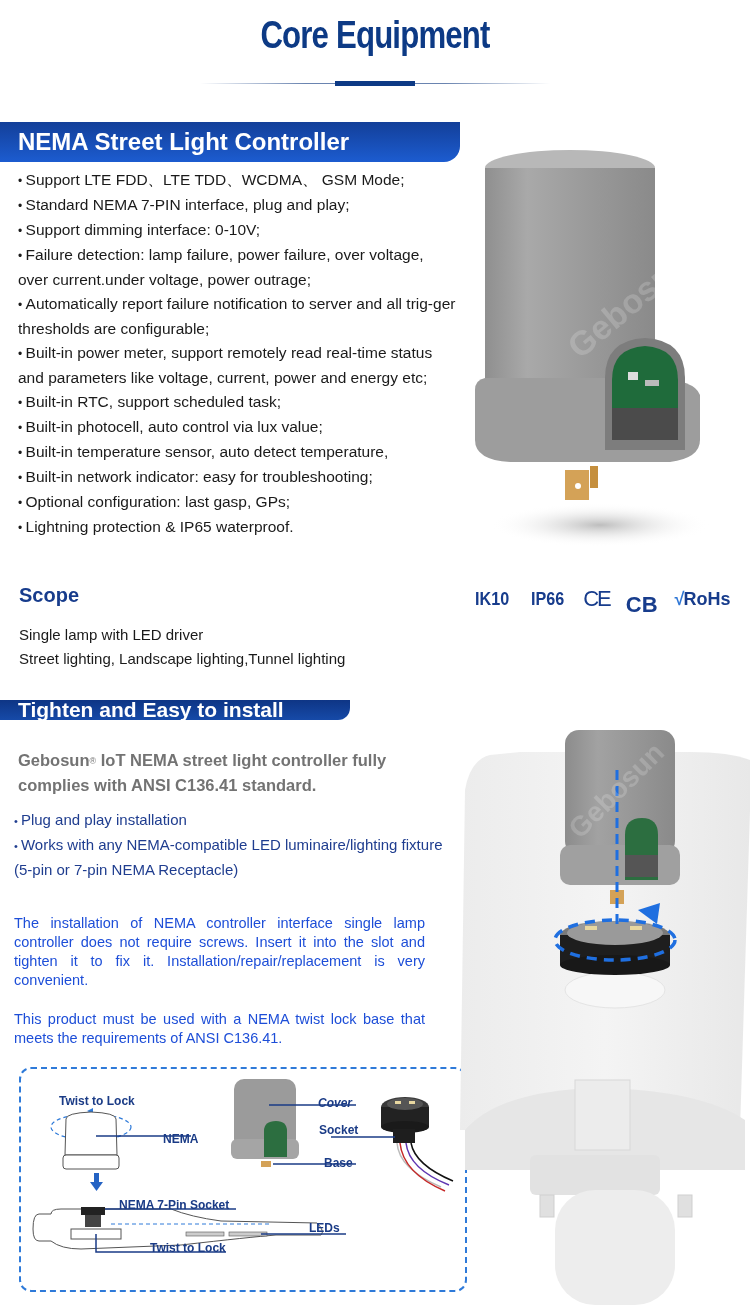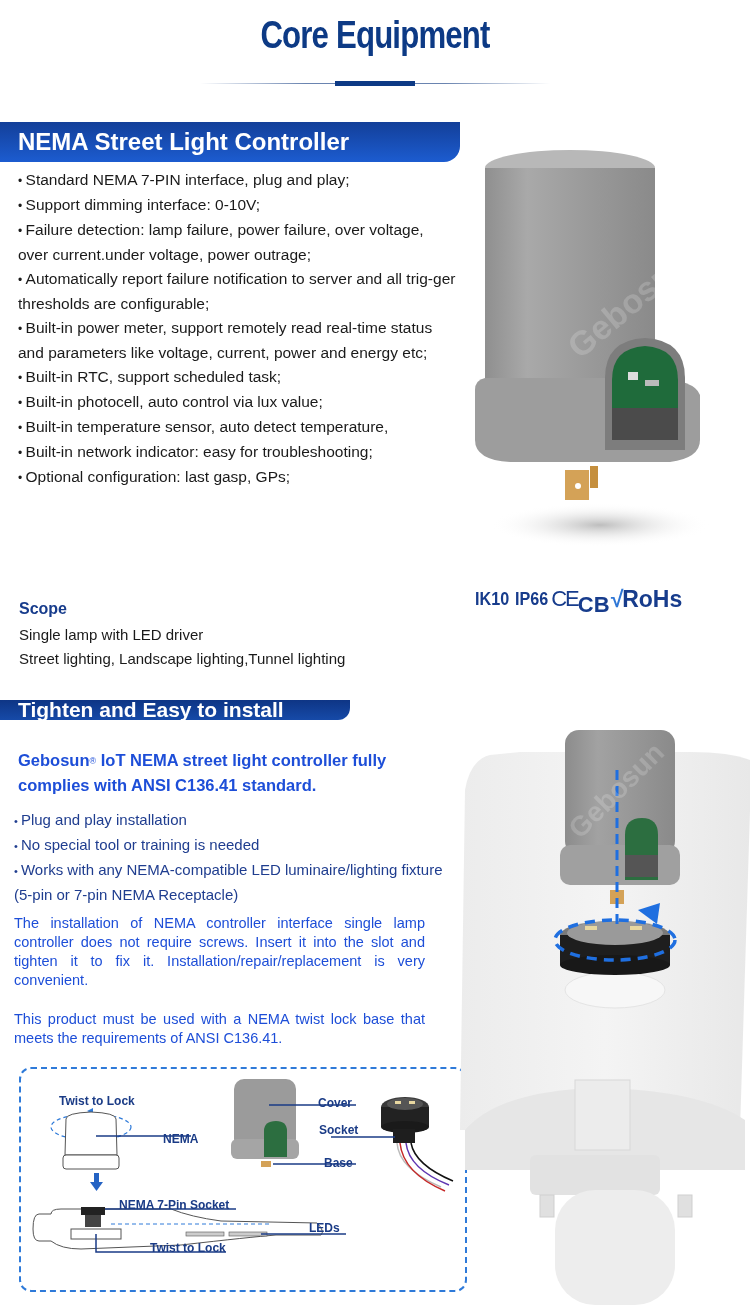--- a/index.html
+++ b/index.html
@@ -35,34 +35,34 @@
     border-radius: 0 0 12px 0;
   }
 
   
   .features { position: absolute; left: 18px; top: 168px; width: 440px; font-size: 15.5px; line-height: 24px; color: #1a1a1a; }
   .features li { list-style: none; }
   .features li::before { content: "• "; font-size: 12px; }
 
   
   .product-1 { position: absolute; left: 470px; top: 140px; width: 260px; height: 420px; }
-  .cert-row { position: absolute; left: 472px; top: 580px; display: flex; align-items: center; }
+  .cert-row { position: absolute; left: 472px; top: 580px; display: flex; gap: 16px; align-items: center; }
   .cert { color: #173c8c; font-weight: bold; font-size: 18px; }
   .cert.ik, .cert.ip { transform: scaleX(0.85); font-size: 19px; }
   .cert.ce { font-weight: normal; font-size: 22px; letter-spacing: -2px; }
   .cert.cb { font-weight: bold; font-size: 22px; margin-top: 12px; }
-  .cert.rohs { font-size: 23px; }
+  .cert.rohs { font-size: 18px; }
   .cert.rohs .check { color: #2f77d6; font-style: italic; }
 
   
-  .scope-title { position: absolute; left: 19px; top: 600px; font-size: 16px; font-weight: bold; color: #173c8c; }
+  .scope-title { position: absolute; left: 19px; top: 584px; font-size: 20px; font-weight: bold; color: #173c8c; }
   .scope-line { position: absolute; left: 19px; font-size: 15px; color: #1a1a1a; }
 
   
-  .intro { position: absolute; left: 18px; top: 748px; width: 420px; font-size: 16.5px; font-weight: bold; line-height: 24px; color: #1d4ed8; }
+  .intro { position: absolute; left: 18px; top: 748px; width: 420px; font-size: 16.5px; font-weight: bold; line-height: 24px; color: #737373; }
   .intro sup { font-size: 9px; font-weight: normal; vertical-align: 2px; }
   .install-list { position: absolute; left: 14px; top: 808px; width: 440px; font-size: 15px; line-height: 24px; color: #1f3d8f; }
   .install-list li { list-style: none; }
   .install-list li::before { content: "• "; font-size: 11px; }
   .para { position: absolute; left: 14px; width: 411px; font-size: 14.5px; line-height: 19px; color: #1d4ed8; text-align: justify; }
 
   
   .diagram { position: absolute; left: 19px; top: 1067px; width: 448px; height: 225px; border: 2px dashed #2e7ad9; border-radius: 12px; }
   .dlabel { position: absolute; font-size: 12px; font-weight: bold; color: #1a3b86; border-bottom: 2px solid #1a3b86; line-height: 14px; padding-bottom: 1px; }
   .dlabel.noline { border-bottom: none; }
@@ -73,30 +73,32 @@
 </head>
 <body>
 
 <div class="main-title">Core Equipment</div>
 <div class="title-rule"></div>
 <div class="title-rule-accent"></div>
 
 <div class="banner banner-1">NEMA Street Light Controller</div>
 
 <ul class="features">
+  <li>Support LTE FDD、LTE TDD、WCDMA、 GSM Mode;</li>
   <li>Standard NEMA 7-PIN interface, plug and play;</li>
   <li>Support dimming interface: 0-10V;</li>
   <li>Failure detection: lamp failure, power failure, over voltage, over current.under voltage, power outrage;</li>
   <li>Automatically report failure notification to server and all trig-ger thresholds are configurable;</li>
   <li>Built-in power meter, support remotely read real-time status and parameters like voltage, current, power and energy etc;</li>
   <li>Built-in RTC, support scheduled task;</li>
   <li>Built-in photocell, auto control via lux value;</li>
   <li>Built-in temperature sensor, auto detect temperature,</li>
   <li>Built-in network indicator: easy for troubleshooting;</li>
   <li>Optional configuration: last gasp, GPs;</li>
+  <li>Lightning protection &amp; IP65 waterproof.</li>
 </ul>
 
 <div class="product-1">
   <svg width="260" height="420" viewBox="0 0 260 420">
     <defs>
       <linearGradient id="body" x1="0" x2="1" y1="0" y2="0">
         <stop offset="0" stop-color="#8f8f8f"></stop>
         <stop offset="0.25" stop-color="#a9a9a9"></stop>
         <stop offset="0.6" stop-color="#9a9a9a"></stop>
         <stop offset="1" stop-color="#8a8a8a"></stop>
@@ -138,21 +140,20 @@
 <div class="scope-title">Scope</div>
 <div class="scope-line" style="top:626px;">Single lamp with LED driver</div>
 <div class="scope-line" style="top:650px;">Street lighting, Landscape lighting,Tunnel lighting</div>
 
 <div class="banner banner-2">Tighten and Easy to install</div>
 
 <div class="intro"><span>Gebosun</span><sup>®</sup><span> IoT NEMA street light controller fully complies with ANSI C136.41 standard.</span></div>
 
 <ul class="install-list">
   <li>Plug and play installation</li>
-  <li>No special tool or training is needed</li>
   <li>Works with any NEMA-compatible LED luminaire/lighting fixture (5-pin or 7-pin NEMA Receptacle)</li>
 </ul>
 
 <p class="para" style="top:914px;">The installation of NEMA controller interface single lamp controller does not require screws. Insert it into the slot and tighten it to fix it. Installation/repair/replacement is very convenient.</p>
 <p class="para" style="top:1010px;">This product must be used with a NEMA twist lock base that meets the requirements of ANSI C136.41.</p>
 
 <div class="diagram">
   <svg width="448" height="225" style="position:absolute;left:0;top:0;" viewBox="0 0 448 225">
 
     <ellipse cx="70" cy="58" rx="40" ry="13" fill="none" stroke="#2e7ad9" stroke-width="1.2" stroke-dasharray="4 3"></ellipse>
@@ -191,21 +192,21 @@
     <rect x="374" y="32" width="6" height="3" fill="#e8d7a0"></rect>
     <rect x="388" y="32" width="6" height="3" fill="#e8d7a0"></rect>
     <line x1="310" y1="68" x2="374" y2="68" stroke="#1a3b86" stroke-width="1.5"></line>
     <path d="M376 74 Q378 100 420 118" fill="none" stroke="#bbb" stroke-width="1.5"></path>
     <path d="M379 74 Q382 104 424 122" fill="none" stroke="#c62828" stroke-width="1.5"></path>
     <path d="M385 74 Q388 100 428 116" fill="none" stroke="#5e35b1" stroke-width="1.5"></path>
     <path d="M390 74 Q394 96 432 112" fill="none" stroke="#111" stroke-width="1.5"></path>
   </svg>
   <span class="dlabel noline" style="left:38px;top:25px;">Twist to Lock</span>
   <span class="dlabel noline" style="left:142px;top:63px;">NEMA</span>
-  <span class="dlabel noline" style="left:297px;top:27px;">Cover</span>
+  <span class="dlabel noline" style="left:297px;top:27px;font-style:italic;">Cover</span>
   <span class="dlabel noline" style="left:298px;top:54px;">Socket</span>
   <span class="dlabel noline" style="left:303px;top:87px;">Base</span>
   <span class="dlabel noline" style="left:98px;top:129px;">NEMA 7-Pin Socket</span>
   <span class="dlabel noline" style="left:288px;top:152px;">LEDs</span>
   <span class="dlabel noline" style="left:129px;top:172px;">Twist to Lock</span>
 </div>
 
 <div class="install-image">
   <svg width="290" height="605" viewBox="0 0 290 605">
     <defs>

